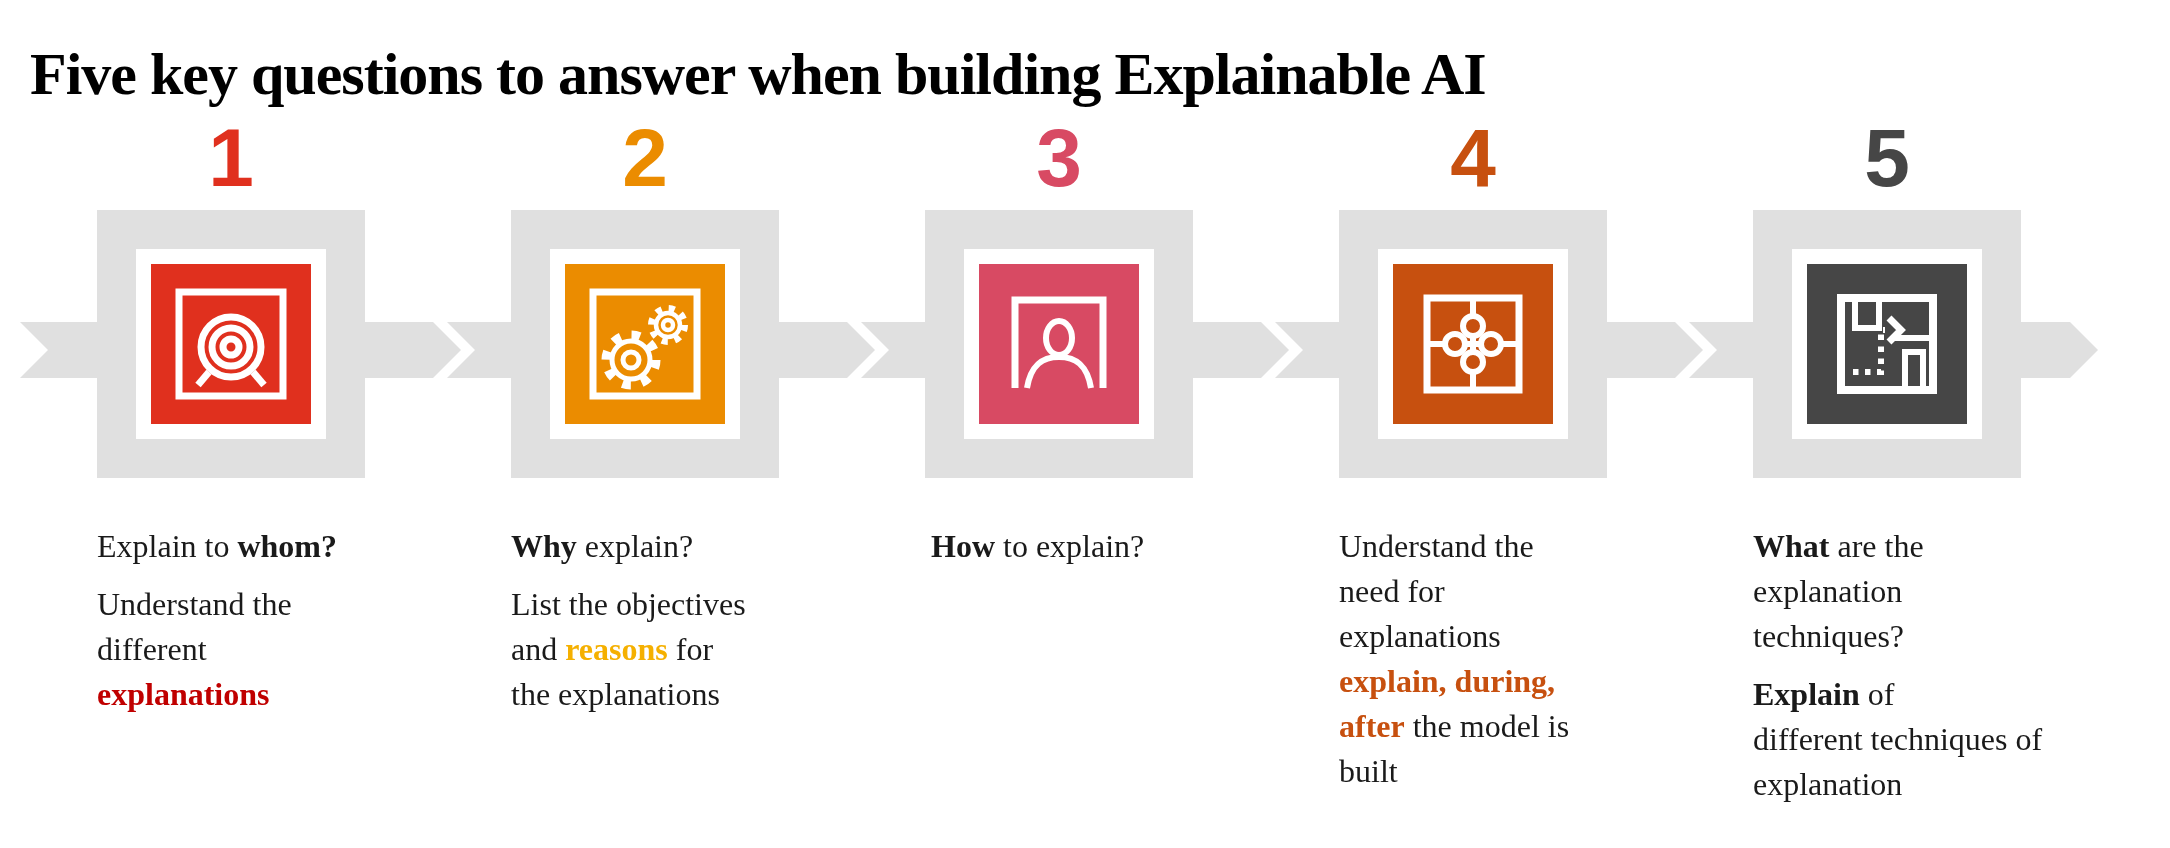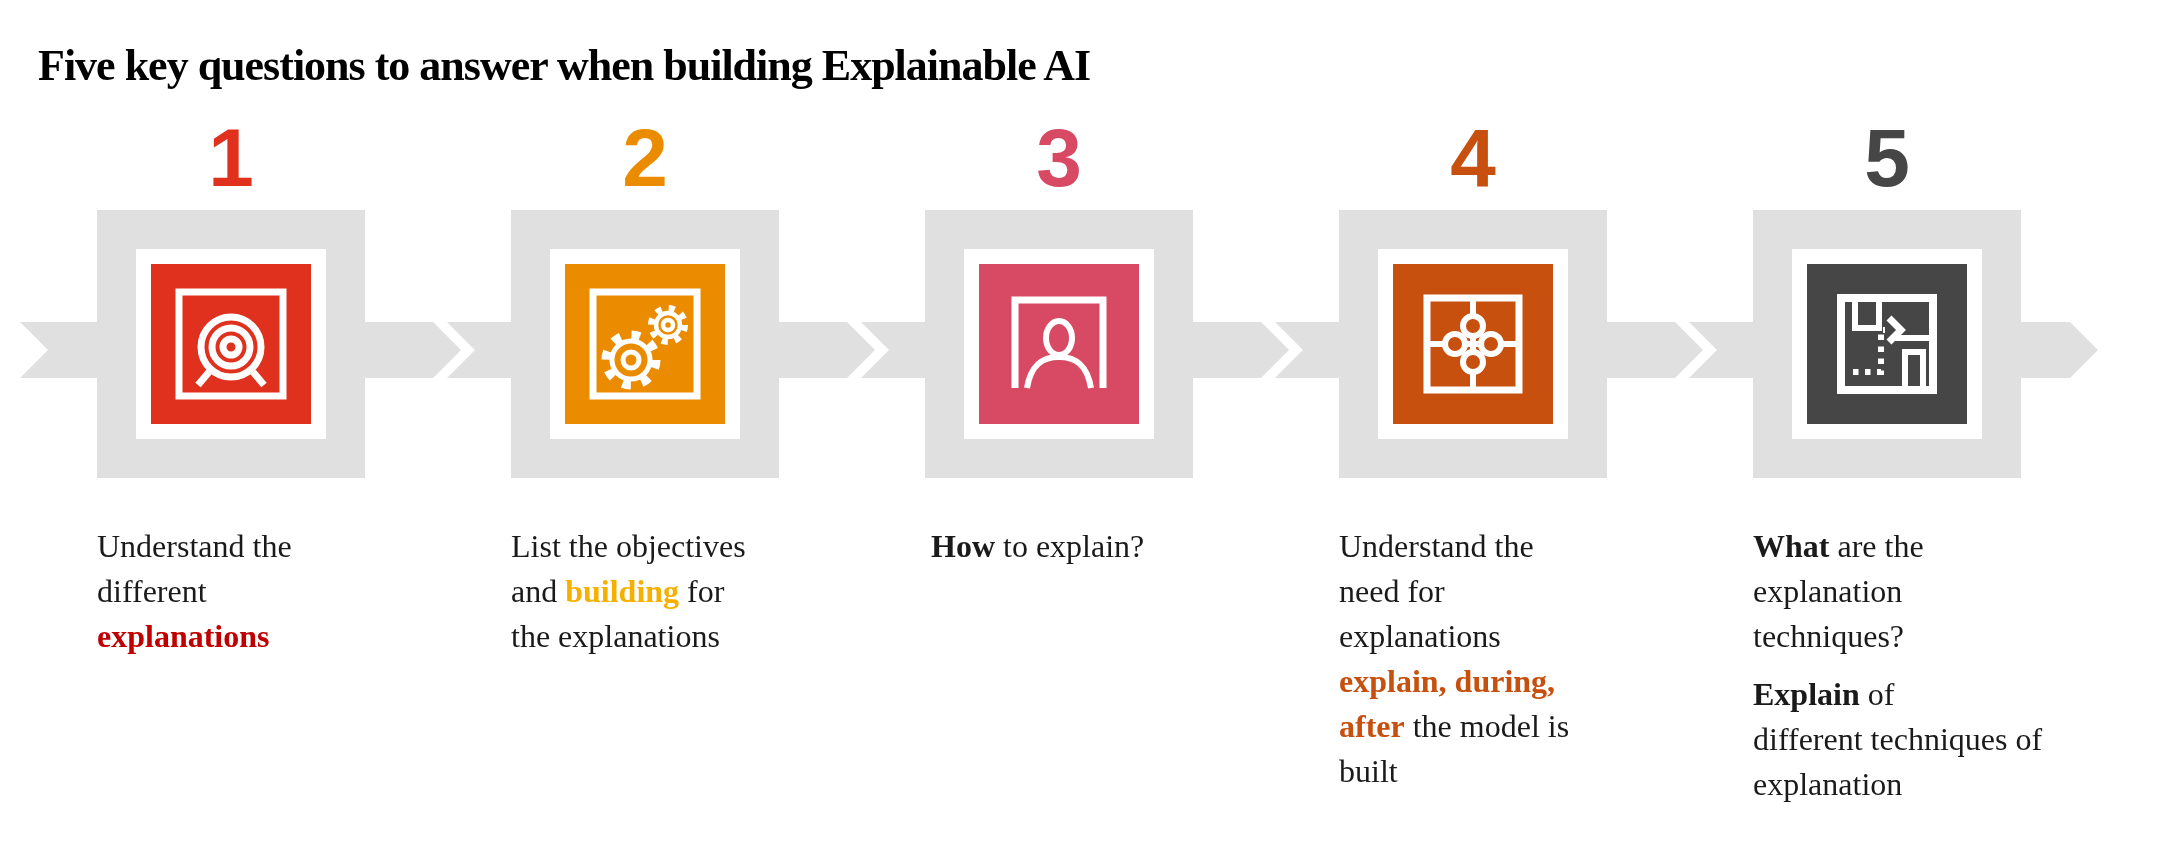--- a/index.html
+++ b/index.html
@@ -1,19 +1,19 @@
 <!DOCTYPE html>
 <html style="--c-gray_band: #E0E0E0; --c-title_text: #000000; --c-body_text: #1A1A1A; --c-step1_red: #E0301E; --c-step2_orange: #EB8C00; --c-step3_rose: #D84A63; --c-step4_rust: #C7500F; --c-step5_gray: #464646; --c-hl_stakeholders_red: #C00000; --c-hl_reasons_yellow: #F5B000; --c-hl_methods_red: #E0301E; --c-hl_before_during_after_rust: #C7500F;"><head>
 <meta charset="utf-8">
 <style>
   html,body{margin:0;padding:0;background:#fff;}
   .canvas{position:relative;width:2170px;height:848px;background:#fff;overflow:hidden;
           font-family:"Liberation Serif", serif;}
-  .title{position:absolute;left:30px;top:12px;font-size:44px;line-height:1.15;font-weight:bold;
-         letter-spacing:-1px;color:var(--c-title_text,#000);margin-left:8px;}
+  .title{position:absolute;left:30px;top:0;font-size:60px;line-height:1.15;font-weight:bold;
+         letter-spacing:-1px;color:var(--c-title_text,#000);}
   .step{position:absolute;top:0;width:268px;height:848px;}
   .num{position:absolute;top:116px;width:268px;text-align:center;font-family:"Liberation Sans",sans-serif;
        font-weight:bold;font-size:82px;line-height:84px;color:var(--accent,#333);}
   .square{position:absolute;top:210px;left:0;width:268px;height:268px;background:var(--c-gray_band,#E0E0E0);}
   .frame{position:absolute;inset:39px;background:#fff;}
   .chip{position:absolute;inset:15px;background:var(--accent,#999);}
   .icon{position:absolute;inset:20px;width:120px;height:120px;}
   .connector{position:absolute;top:322px;height:56px;}
   .textblock{position:absolute;top:524px;width:390px;font-size:32px;line-height:45px;
              color:var(--c-body_text,#1a1a1a);}
@@ -136,28 +136,30 @@
             <path d="M78,106 L78,68 L96,68 L96,106" stroke-width="6"></path>
             <path d="M26,88 L54,88 L54,46 L58,46" stroke-width="6" stroke-dasharray="5.5 6.5"></path>
             <polyline points="62,34 74,46 62,58" stroke-width="7"></polyline>
           </svg>
         </div>
       </div>
     </div>
   </div>
 
   <div class="textblock" style="left:97px">
+    <p class="q"><span>Explain to </span><b>whom?</b></p>
     <p class="desc"><span>Understand the
 different
 </span><b class="hl" style="--accent: #C00000;">explanations</b></p>
   </div>
 
   <div class="textblock" style="left:511px">
+    <p class="q"><b>Why</b><span> explain?</span></p>
     <p class="desc"><span>List the objectives
-and </span><b class="hl" style="--accent: #F5B000;">building</b><span> for
+and </span><b class="hl" style="--accent: #F5B000;">reasons</b><span> for
 the explanations</span></p>
   </div>
 
   <div class="textblock" style="left:931px">
     <p class="q"><b>How</b><span> to explain?</span></p>
   </div>
 
   <div class="textblock" style="left:1339px">
     <p class="desc"><span>Understand the
 need for

